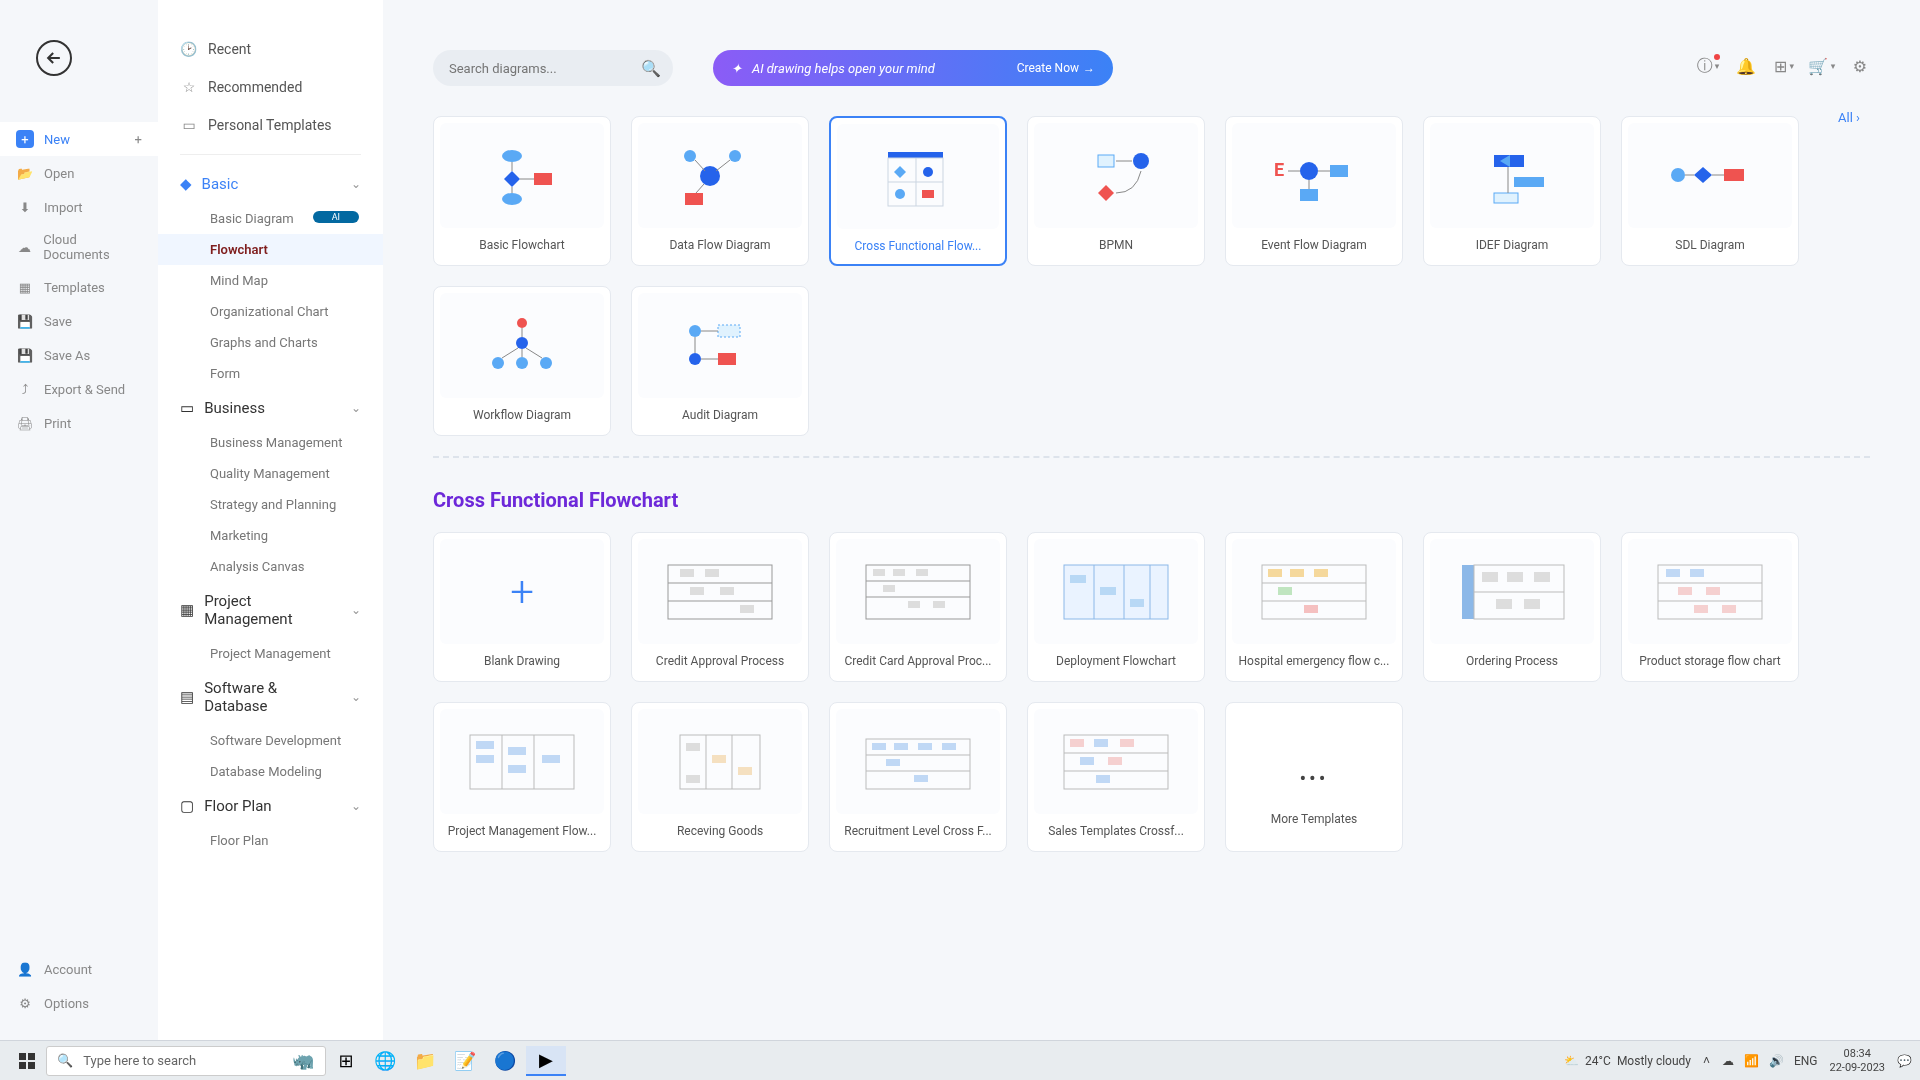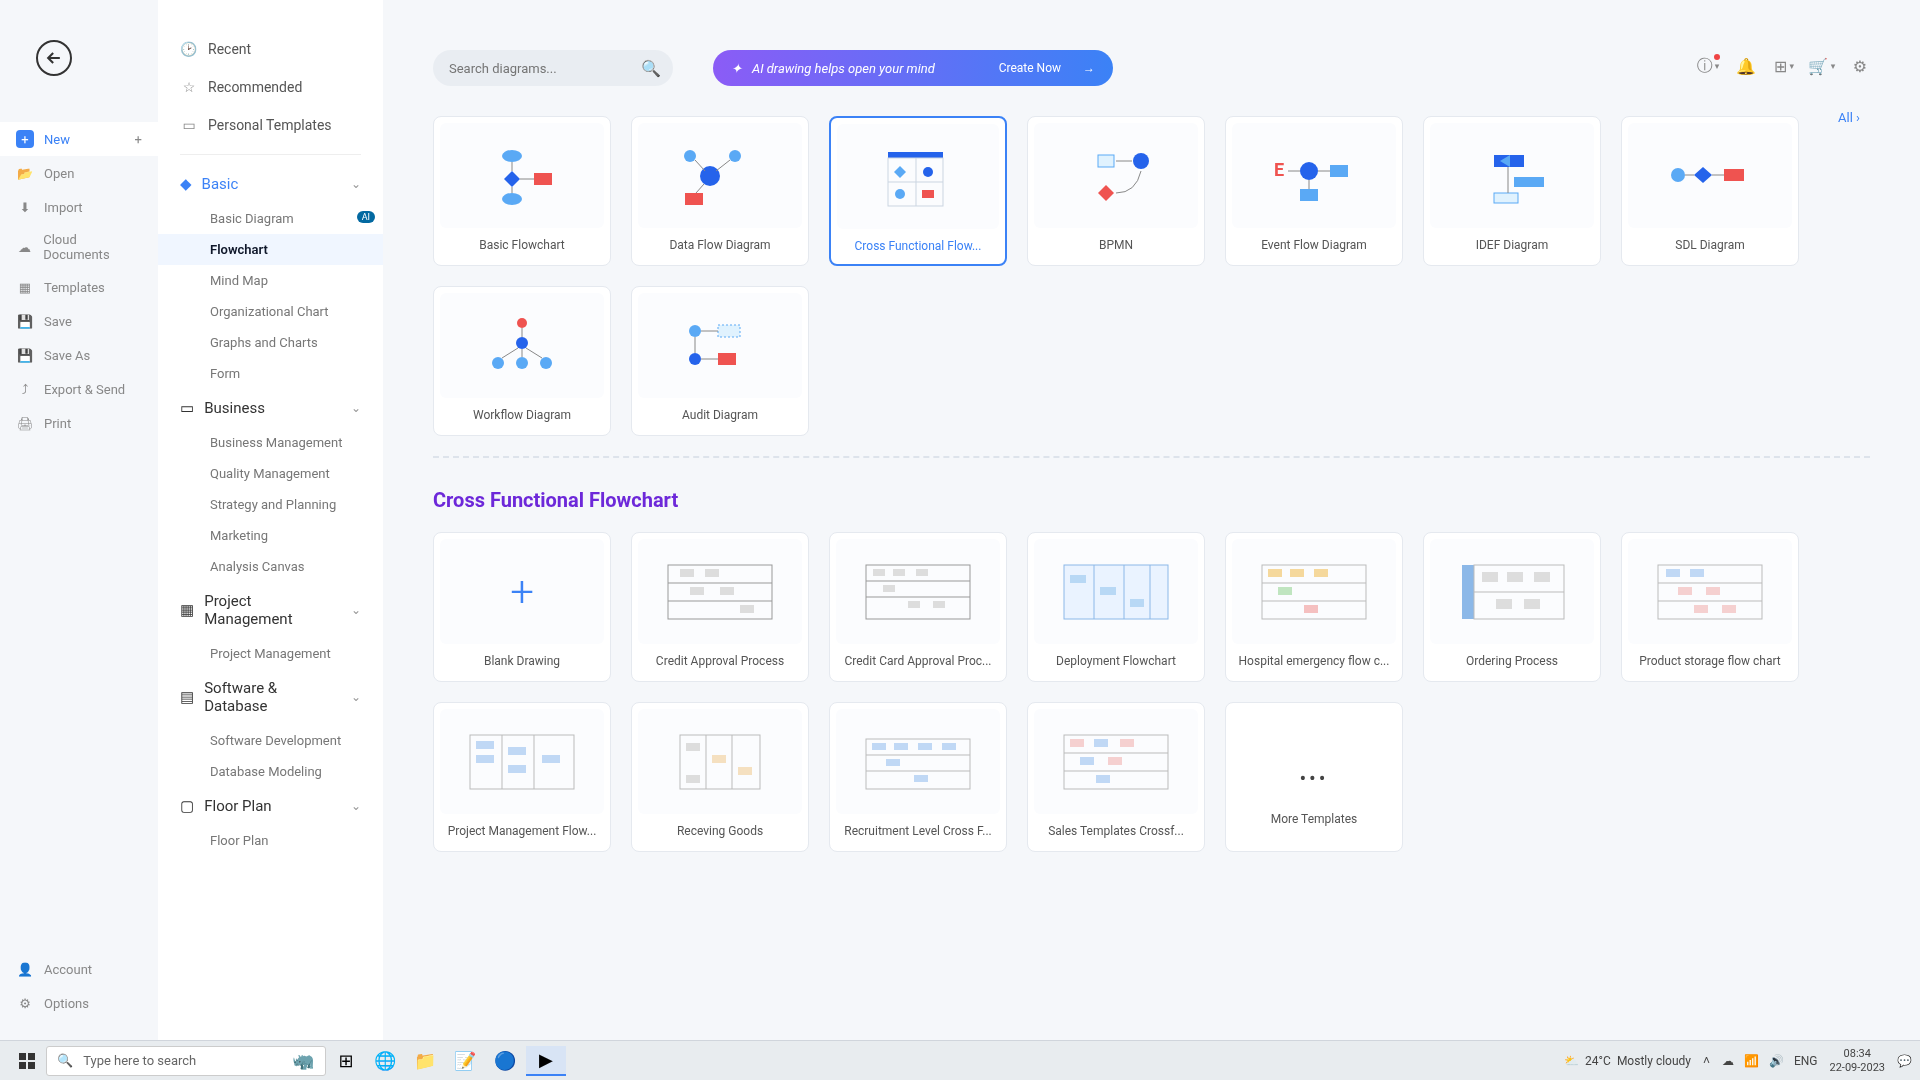--- a/index.html
+++ b/index.html
@@ -28,31 +28,31 @@
 
 .panel-cat { position: absolute; left: 158px; top: 0; width: 225px; bottom: 40px; background: #fff; padding-top: 30px; overflow-y: auto; }
 .cat-item { display: flex; align-items: center; gap: 10px; padding: 10px 22px; font-size: 14px; color: #555; cursor: pointer; }
 .cat-item .icon { width: 18px; height: 18px; display: flex; align-items: center; justify-content: center; color: #888; }
 .cat-divider { height: 1px; background: #eee; margin: 10px 22px; }
 .cat-section { display: flex; align-items: center; gap: 10px; padding: 10px 22px; font-size: 15px; color: #333; cursor: pointer; position: relative; }
 .cat-section .chevron { margin-left: auto; color: #999; font-size: 12px; }
 .cat-section.basic .icon-tag { color: #3b82f6; }
 .cat-section.basic { color: #3b82f6; }
 .cat-sub { padding: 8px 22px 8px 52px; font-size: 13px; color: #777; cursor: pointer; }
-.cat-sub.active { color: #0f172a; font-weight: 600; background: #f0f6ff; }
-.ai-badge-mini { position: absolute; right: 8px; background: #0369a1; color: #fff; font-size: 9px; padding: 1px 5px; border-radius: 8px; }
+.cat-sub.active { color: #7f1d1d; font-weight: 600; background: #f0f6ff; }
+.ai-badge-mini { position: absolute; right: 24px; background: #0369a1; color: #fff; font-size: 9px; padding: 1px 19px; border-radius: 8px; }
 
 
 .main { position: absolute; left: 383px; top: 0; right: 0; bottom: 40px; background: #f5f7fa; padding: 50px 50px 0 50px; overflow-y: auto; }
 .topbar { display: flex; align-items: center; gap: 40px; margin-bottom: 30px; }
 .search-box { position: relative; width: 240px; }
 .search-box input { width: 100%; height: 36px; border: none; border-radius: 18px; background: #e9edf2; padding: 0 40px 0 16px; font-size: 13px; color: #737373; outline: none; }
 .search-box .sicon { position: absolute; right: 12px; top: 9px; color: #888; }
 .ai-banner { width: 400px; height: 36px; border-radius: 18px; background: linear-gradient(90deg, #8b5cf6, #3b82f6); display: flex; align-items: center; padding: 0 18px; color: #fff; font-size: 13px; font-style: italic; gap: 10px; }
-.ai-banner .create-now { margin-left: auto; font-style: normal; font-size: 12px; display: flex; align-items: center; gap: 22px; }
+.ai-banner .create-now { margin-left: auto; font-style: normal; font-size: 12px; display: flex; align-items: center; gap: 4px; }
 .top-icons { position: absolute; right: 50px; top: 56px; display: flex; gap: 18px; color: #888; }
 .top-icon { width: 20px; height: 20px; display: flex; align-items: center; justify-content: center; cursor: pointer; position: relative; }
 .top-icon .dot { position: absolute; top: -2px; right: -2px; width: 6px; height: 6px; background: #ef4444; border-radius: 50%; }
 
 .all-link { position: absolute; right: 60px; top: 110px; color: #3b82f6; font-size: 13px; cursor: pointer; }
 
 .templates-grid { display: flex; flex-wrap: wrap; gap: 20px; margin-bottom: 20px; }
 .template-card { width: 178px; height: 150px; background: #fff; border-radius: 8px; border: 1px solid #e5e9ef; display: flex; flex-direction: column; align-items: center; cursor: pointer; overflow: hidden; }
 .template-card.selected { border: 2px solid #3b82f6; align-items: center; }
 .template-preview { width: 100%; height: 105px; background: #fbfcfe; display: flex; align-items: center; justify-content: center; border-radius: 6px; margin: 6px 6px 0 6px; width: calc(100% - 12px); }

